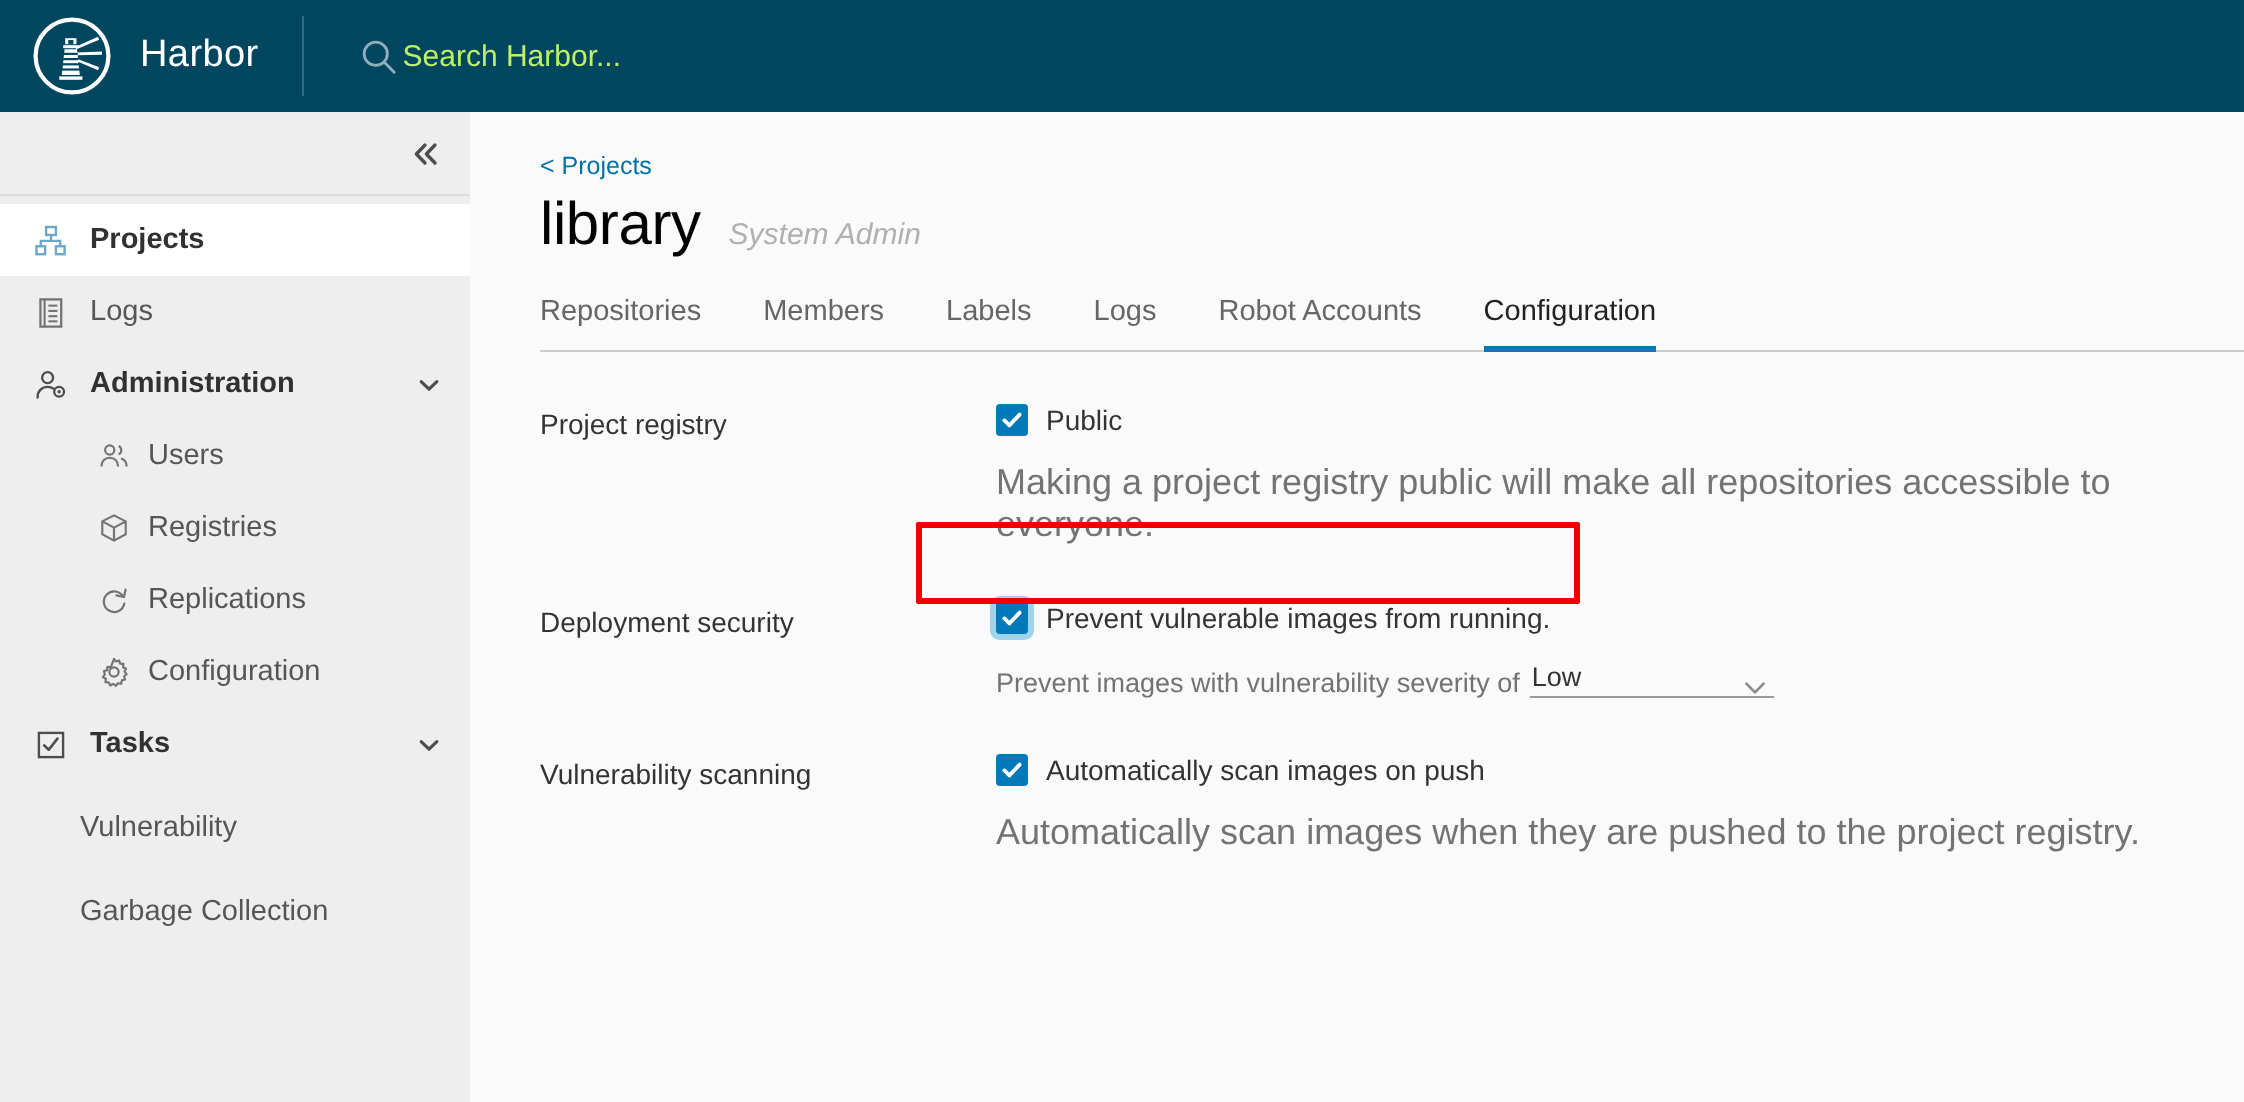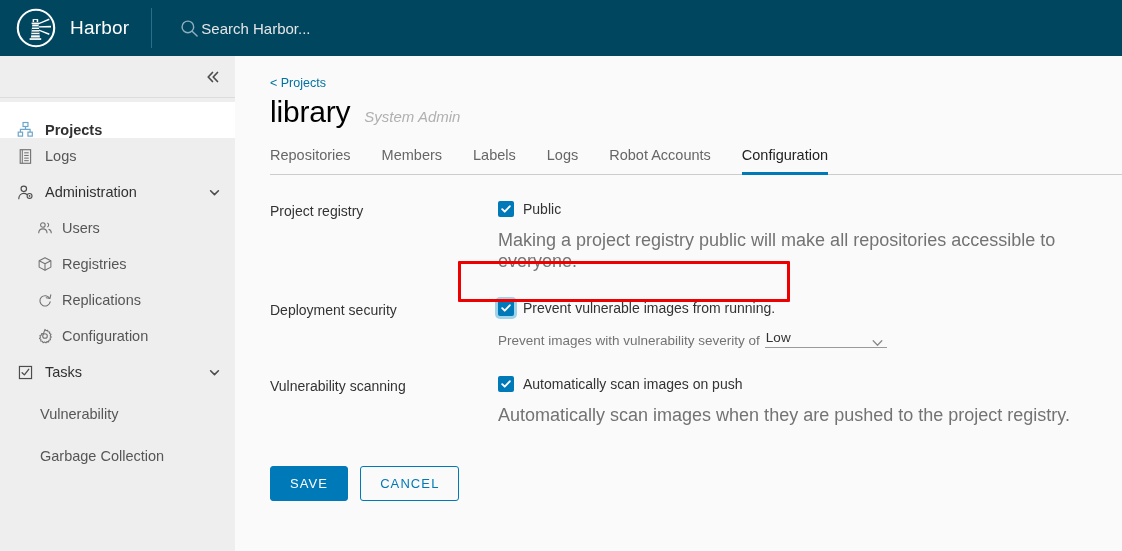--- a/index.html
+++ b/index.html
@@ -32,21 +32,21 @@
   }
   .header-divider {
     width: 1px; height: 40px; background: #2a6e89; margin: 0 0 0 0;
   }
   .search-wrap {
     display: flex; align-items: center; height: 56px;
     margin-left: 28px; cursor: text;
   }
   .search-icon { width: 19px; height: 19px; display: block; }
   .search-text {
-    font-size: 15px; color: #e5e5e5; margin-left: 2px; white-space: nowrap;
+    font-size: 15px; color: #bef264; margin-left: 2px; white-space: nowrap;
   }
 
   
   .body-split { flex: 1; display: flex; min-height: 0; }
 
   
   .sidebar {
     width: 235px; min-width: 235px;
     background: #eeeeee;
     display: flex; flex-direction: column;
@@ -60,33 +60,33 @@
   }
   .collapse-icon { width: 16px; height: 16px; display: block; }
 
   .nav { padding-top: 0; }
   .nav-item {
     height: 36px; display: flex; align-items: center;
     padding-left: 16px; padding-right: 14px;
     font-size: 14.5px; color: #565656; cursor: pointer;
     position: relative;
   }
-  .nav-item.top { margin-top: 4px; align-items: flex-end; }
+  .nav-item.top { margin-top: 4px; }
   .nav-item.active {
     background: #ffffff; color: #313131; font-weight: 600;
   }
   .nav-item .ico {
     width: 18px; height: 18px; margin-right: 11px;
     display: flex; align-items: center; justify-content: center; flex: 0 0 18px;
   }
   .nav-item .ico svg { display: block; }
   .nav-label { white-space: nowrap; }
   .nav-item .chev { margin-left: auto; width: 13px; height: 13px; display: block; }
-  .nav-item.group { font-weight: 400; color: #313131; }
-  .nav-item.sub { padding-left: 36px; font-size: 14.5px; color: #565656; }
+  .nav-item.group { font-weight: 700; color: #313131; }
+  .nav-item.sub { padding-left: 48px; font-size: 14.5px; color: #565656; }
   .nav-item.sub .ico { width: 17px; flex: 0 0 17px; margin-right: 9px; }
   .nav-item.sub.noicon { padding-left: 40px; }
 
   .nav-spacer-sm { height: 6px; }
 
   
   .main {
     flex: 1; background: #fafafa; position: relative;
     padding: 0 0 0 35px; overflow: hidden;
   }
@@ -412,24 +412,20 @@
                 <svg width="12" height="12" viewBox="0 0 12 12">
                   <polyline points="2.2,6.2 4.7,8.7 9.8,3.3" fill="none" stroke="#ffffff" stroke-width="1.9" stroke-linecap="round" stroke-linejoin="round"></polyline>
                 </svg>
               </span>
               <span class="cb-label">Automatically scan images on push</span>
             </div>
             <div class="hint">Automatically scan images when they are pushed to the project registry.</div>
           </div>
         </div>
 
-        <div class="actions">
-          <div class="btn btn-primary">SAVE</div>
-          <div class="btn btn-outline">CANCEL</div>
-        </div>
 
       </div>
 
       
       <div class="annot" id="annot-box" style="border-color: rgb(238, 0, 0); left: 223px; top: 205px; width: 332px; height: 41px;"></div>
 
     </div>
   </div>
 </div>
 

